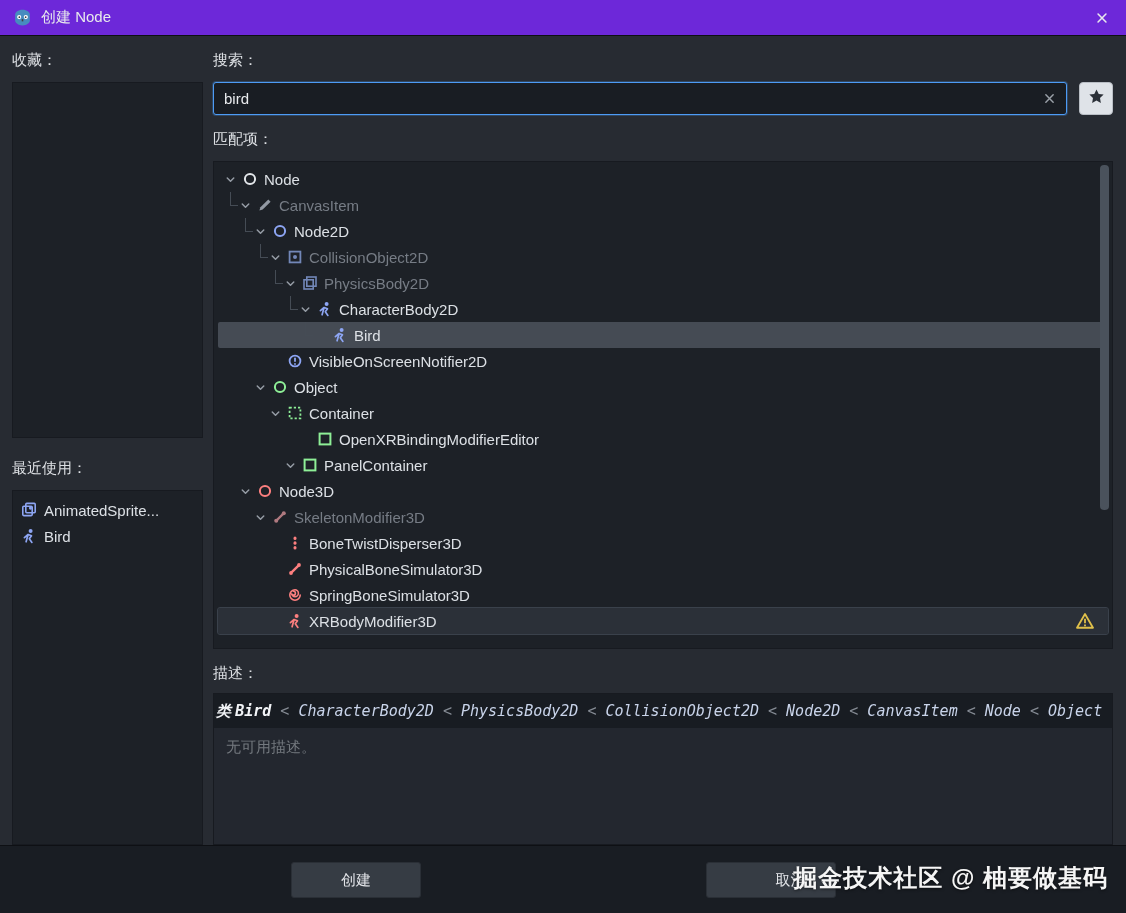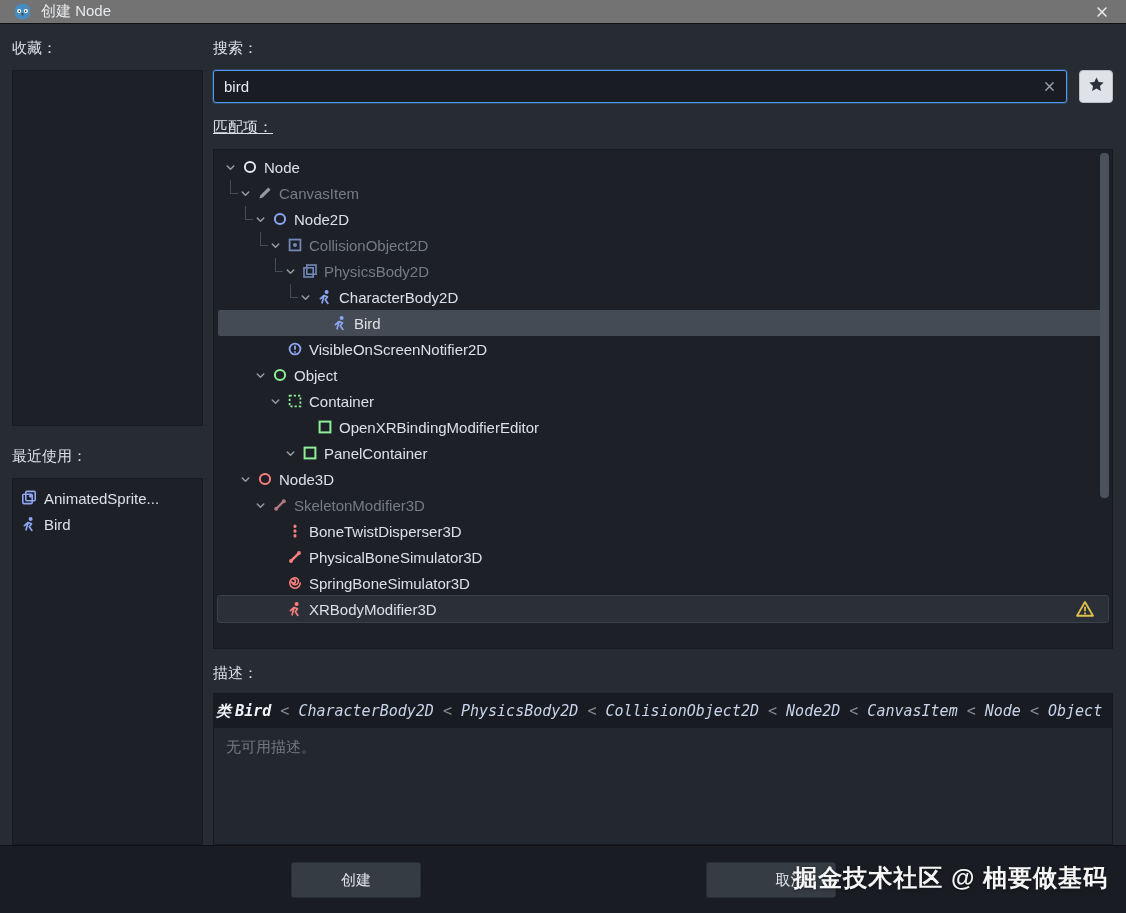--- a/index.html
+++ b/index.html
@@ -1,21 +1,21 @@
 <!DOCTYPE html>
 <html><head>
 <meta charset="utf-8">
 <style>
   * { margin:0; padding:0; box-sizing:border-box; }
   html,body { background:#101216; }
   body { font-family:"Liberation Sans","DejaVu Sans",sans-serif; }
   .window { width:1126px; height:913px; background:#272b32; display:flex; flex-direction:column; overflow:hidden; position:relative; }
 
   
-  .titlebar { height:24px; background:#737373; display:flex; align-items:center; padding:0 12px; flex:none; border-bottom:1px solid #0e1014; }
+  .titlebar { height:36px; background:#6d28d9; display:flex; align-items:center; padding:0 12px; flex:none; border-bottom:1px solid #0e1014; }
   .titlebar .app-icon { width:21px; height:21px; margin-right:8px; flex:none; }
   .titlebar .title { color:#e8eaed; font-size:15px; }
   .titlebar .close-btn { margin-left:auto; width:24px; height:24px; display:flex; align-items:center; justify-content:center; color:#e8eaed; cursor:pointer; }
   .titlebar .close-btn svg { width:14px; height:14px; }
 
   
   .dlg-body { flex:1; display:flex; padding:12px 13px 0 12px; min-height:0; }
   .left-col { width:191px; flex:none; display:flex; flex-direction:column; }
   .right-col { flex:1; margin-left:10px; display:flex; flex-direction:column; min-width:0; }
 
@@ -32,21 +32,21 @@
 
   
   .search-row { display:flex; align-items:center; margin-top:10px; flex:none; }
   .search-wrap { flex:1; position:relative; }
   .search-input { width:100%; height:33px; background:#191d23; border:1px solid #4d9bf5; border-radius:3px; outline:none; color:#e8eaed; font-size:15px; padding:0 34px 0 10px; font-family:inherit; caret-color:#ffffff; box-shadow:0 0 0 1px rgba(77,155,245,.25); }
   .clear-btn { position:absolute; right:8px; top:50%; transform:translateY(-50%); width:20px; height:20px; color:#9aa0a8; display:flex; align-items:center; justify-content:center; cursor:pointer; }
   .clear-btn svg { width:13px; height:13px; }
   .fav-toggle { width:34px; height:33px; margin-left:12px; flex:none; background:#dfe3e8; border:1px solid #b9bec5; border-radius:4px; color:#2b3038; display:flex; align-items:center; justify-content:center; cursor:pointer; }
   .fav-toggle svg { width:17px; height:17px; }
 
-  .matches-label { margin-top:12px;text-decoration:underline; }
+  .matches-label { margin-top:12px; }
 
   
   .tree-box { flex:1; margin-top:10px; position:relative; overflow:hidden; padding:4px 2px; min-height:0; }
   .tree-row { height:26px; display:flex; align-items:center; padding-left:6px; padding-right:14px; margin:0 2px; border-radius:2px; cursor:pointer; position:relative; }
   .tree-row.sel { background:#454b54; }
   .tree-row.hov { background:#2b3038; outline:1px solid #3a414b; }
   .cell { width:15px; height:100%; flex:none; position:relative; }
   .cell.conn::after { content:''; position:absolute; left:6px; top:0; width:7px; height:13px; border-left:1.5px solid #454c55; border-bottom:1.5px solid #454c55; }
   .chev { width:18px; height:100%; flex:none; display:flex; align-items:center; color:#969da6; }
   .chev svg { width:13px; height:13px; }

